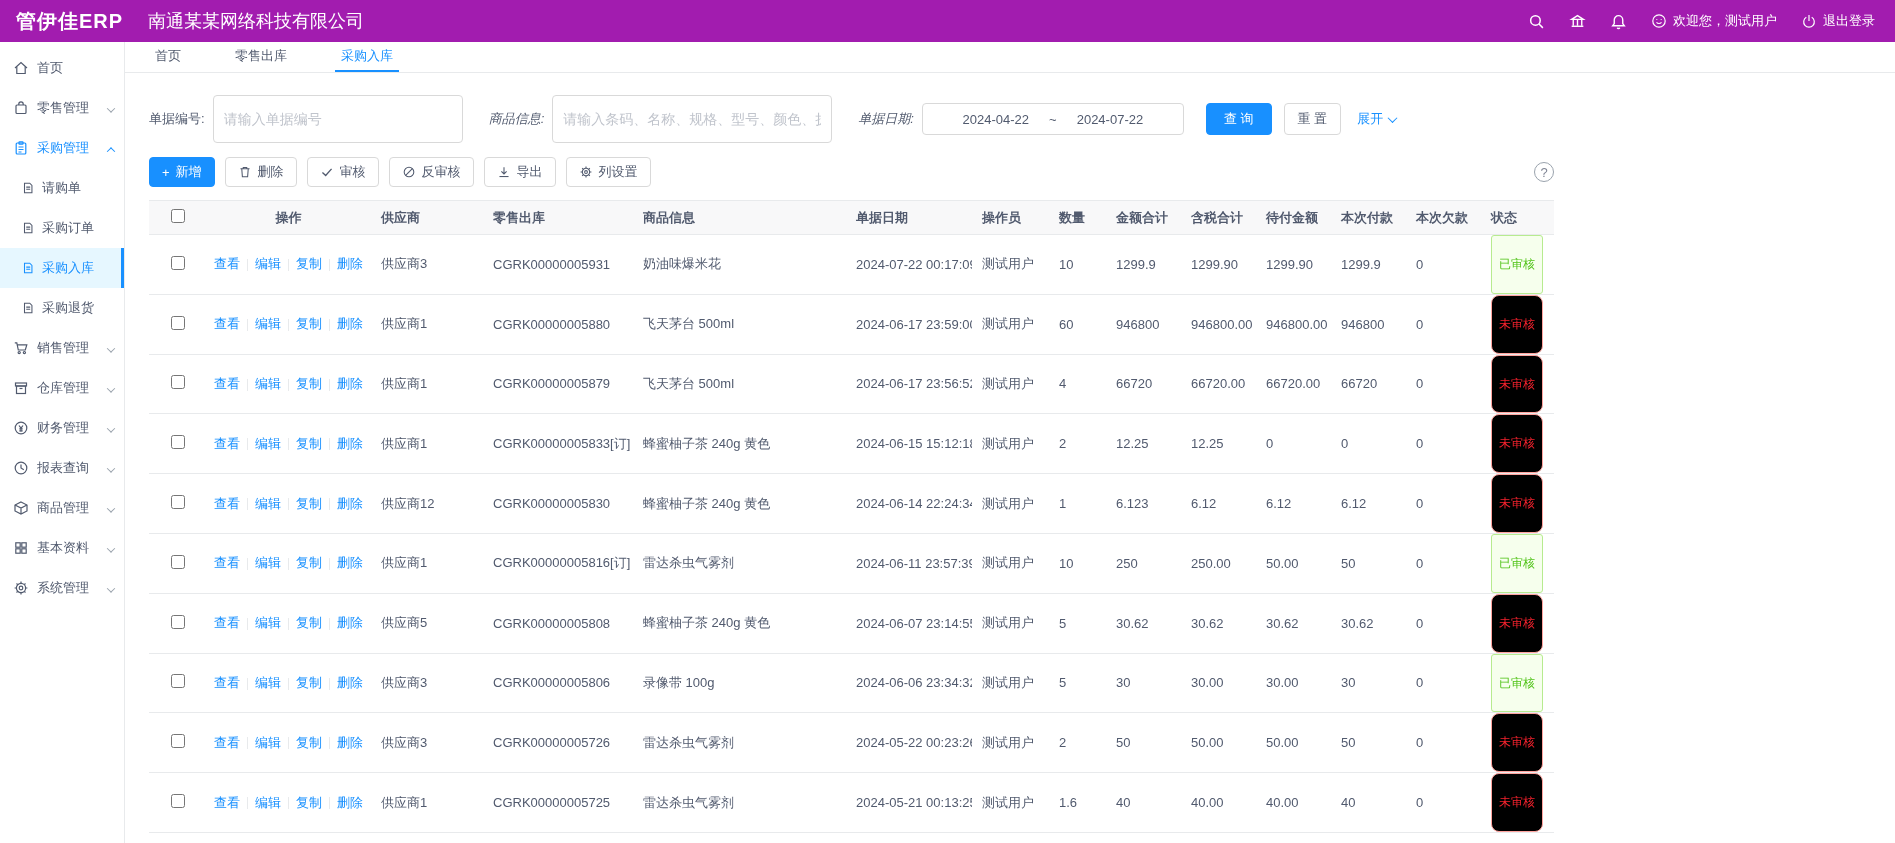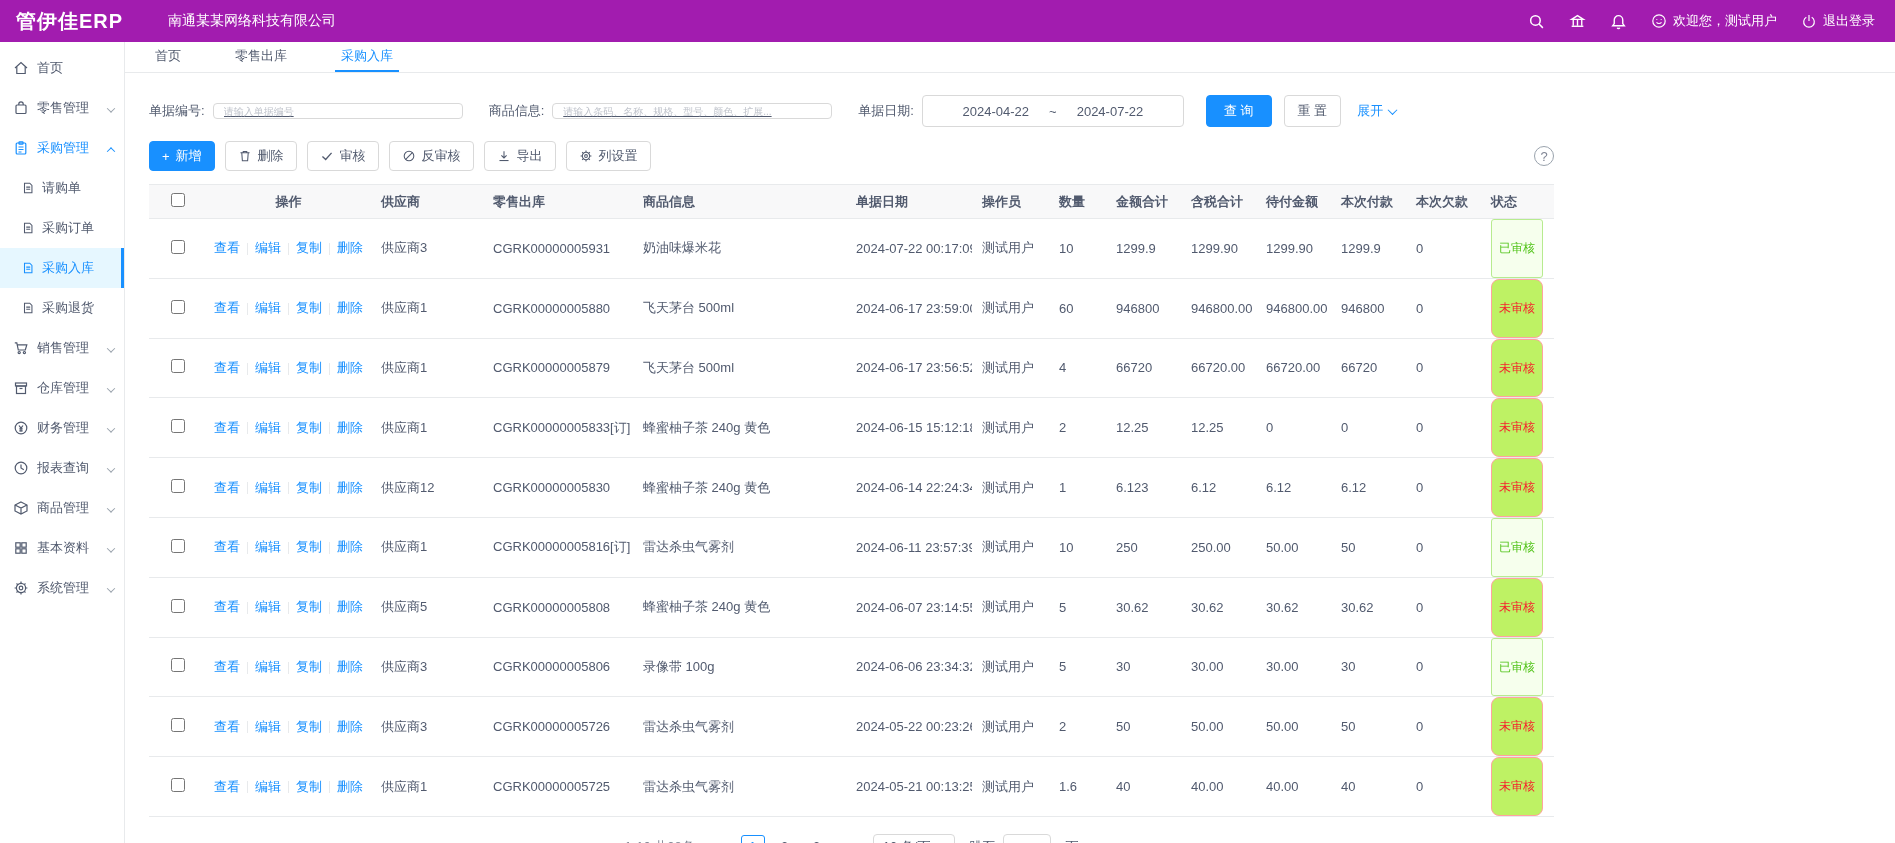--- a/index.html
+++ b/index.html
@@ -3,21 +3,21 @@
 <meta charset="utf-8">
 <style>
   * { box-sizing: border-box; margin: 0; padding: 0; }
   html,body { background:#fff; }
   body { font-family: "Liberation Sans", "DejaVu Sans", sans-serif; color:#515a6e; }
   .app { width:1895px; height:843px; position:relative; overflow:hidden; background:#fff; }
 
   
   .topbar { height:42px; background:#a21caf; display:flex; align-items:center; color:#fff; padding:0 20px 0 16px; }
   .logo { font-size:20px; font-weight:bold; letter-spacing:1px; width:112px; white-space:nowrap; }
-  .company { font-size:14px; margin-left:40px; white-space:nowrap; }
+  .company { font-size:18px; margin-left:20px; white-space:nowrap; }
   .topbar-right { margin-left:auto; display:flex; align-items:center; gap:24px; font-size:13px; }
   .icon-btn { display:flex; align-items:center; cursor:pointer; color:#fff; }
   .icon-btn svg { display:block; }
   .top-user { display:flex; align-items:center; gap:6px; cursor:pointer; white-space:nowrap; }
 
   
   .sidebar { position:absolute; top:42px; left:0; width:125px; bottom:0; background:#fff; border-right:1px solid #e8eaec; padding-top:6px; }
   .side-item { height:40px; display:flex; align-items:center; padding:0 10px 0 13px; font-size:13px; color:#515a6e; cursor:pointer; white-space:nowrap; }
   .side-item .sicon { width:16px; height:16px; margin-right:8px; display:inline-flex; flex:none; }
   .side-item .chev { margin-left:auto; color:#9aa3ad; }
@@ -31,22 +31,22 @@
   .main { position:absolute; left:125px; top:42px; right:0; bottom:0; background:#fff; overflow:hidden; }
   .tabbar { height:31px; border-bottom:1px solid #e8eaec; display:flex; align-items:stretch; padding-left:24px; gap:42px; }
   .tab { font-size:13px; display:flex; align-items:center; padding:0 6px; color:#515a6e; cursor:pointer; border-bottom:2px solid transparent; }
   .tab.active { color:#1890ff; border-bottom-color:#1890ff; }
 
   .content { padding:0 24px; }
 
   
   .filters { display:flex; align-items:center; margin-top:22px; font-size:13px; }
   .f-label { margin-right:8px; white-space:nowrap; }
-  .ml { margin-left:26px; }
-  .f-input { height:16px; border:1px solid #d9d9d9; border-radius:4px; padding:0 10px; font-size:10px; color:#515a6e; outline:none;text-decoration:underline; }
+  .ml { margin-left:26px;font-style:italic; }
+  .f-input { height:48px; border:1px solid #d9d9d9; border-radius:4px; padding:0 10px; font-size:14px; color:#515a6e; outline:none; }
   .f-input::placeholder { color:#c0c4cc; }
   .w-bill { width:250px; }
   .w-prod { width:280px; }
   .daterange { width:262px; height:32px; border:1px solid #d9d9d9; border-radius:4px; display:flex; align-items:center; justify-content:center; gap:20px; font-size:13px; color:#515a6e; cursor:pointer; }
   .btn-primary { height:32px; background:#1890ff; color:#fff; border:1px solid #1890ff; border-radius:4px; padding:0 17px; font-size:13px; cursor:pointer; margin-left:22px; font-family:inherit; }
   .btn-default { height:32px; background:#fff; color:#515a6e; border:1px solid #d9d9d9; border-radius:4px; padding:0 13px; font-size:13px; cursor:pointer; margin-left:12px; font-family:inherit; white-space:nowrap; }
   .expand-link { color:#1890ff; font-size:13px; display:inline-flex; align-items:center; gap:6px; cursor:pointer; margin-left:16px; white-space:nowrap; }
 
   .caret { display:inline-block; width:7px; height:7px; border-right:1.4px solid currentColor; border-bottom:1.4px solid currentColor; }
   .caret.down { transform: rotate(45deg) translate(-1px,-1px); }
@@ -67,21 +67,21 @@
   .table-wrap { margin-top:13px; width:1405px; }
   table { border-collapse:collapse; table-layout:fixed; width:1405px; font-size:13px; color:#515a6e; }
   thead th { background:#f8f8f9; height:34px; font-weight:bold; text-align:left; padding:0 10px; border-top:1px solid #e8eaec; border-bottom:1px solid #e8eaec; white-space:nowrap; overflow:hidden; }
   tbody td { height:39px; padding:0 10px; border-bottom:1px solid #e8eaec; text-align:left; white-space:nowrap; overflow:hidden; }
   th.center, td.center { text-align:center; padding:0 4px; }
   input[type=checkbox] { width:14px; height:14px; cursor:pointer; }
   a.alink { color:#1890ff; cursor:pointer; text-decoration:none; }
   .adiv { display:inline-block; width:1px; height:12px; background:#e8eaec; margin:0 7px; vertical-align:middle; }
   .badge { display:inline-block; padding:20px 7px; font-size:12px; border-radius:3px; border:1px solid; line-height:1.4;text-align:right; }
   .badge-green { color:#52c41a; border-color:#b7eb8f; background:#f6ffed; }
-  .badge-red { color:#f5222d; border-color:#ffa39e; background:#bef264;border-radius:8px; }
+  .badge-red { color:#f5222d; border-color:#ffa39e; background:#000000;border-radius:8px; }
 
   
   .pagination { width:1405px; display:flex; justify-content:center; align-items:center; gap:8px; margin-top:17px; font-size:13px; color:#515a6e; }
   .pg-total { color:#808695; margin-right:8px; }
   .pg-arrow { width:22px; height:24px; display:flex; align-items:center; justify-content:center; cursor:pointer; font-size:16px; color:#515a6e; }
   .pg-arrow.disabled { color:#c5c8ce; }
   .pg-pages { display:inline-flex; gap:8px; }
   .pg-num { min-width:24px; height:24px; display:inline-flex; align-items:center; justify-content:center; cursor:pointer; border-radius:3px; border:1px solid transparent; }
   .pg-num.active { border-color:#1890ff; color:#1890ff; }
   .pg-size { height:26px; border:1px solid #d9d9d9; border-radius:4px; display:inline-flex; align-items:center; gap:8px; padding:0 9px; cursor:pointer; margin-left:6px; }

